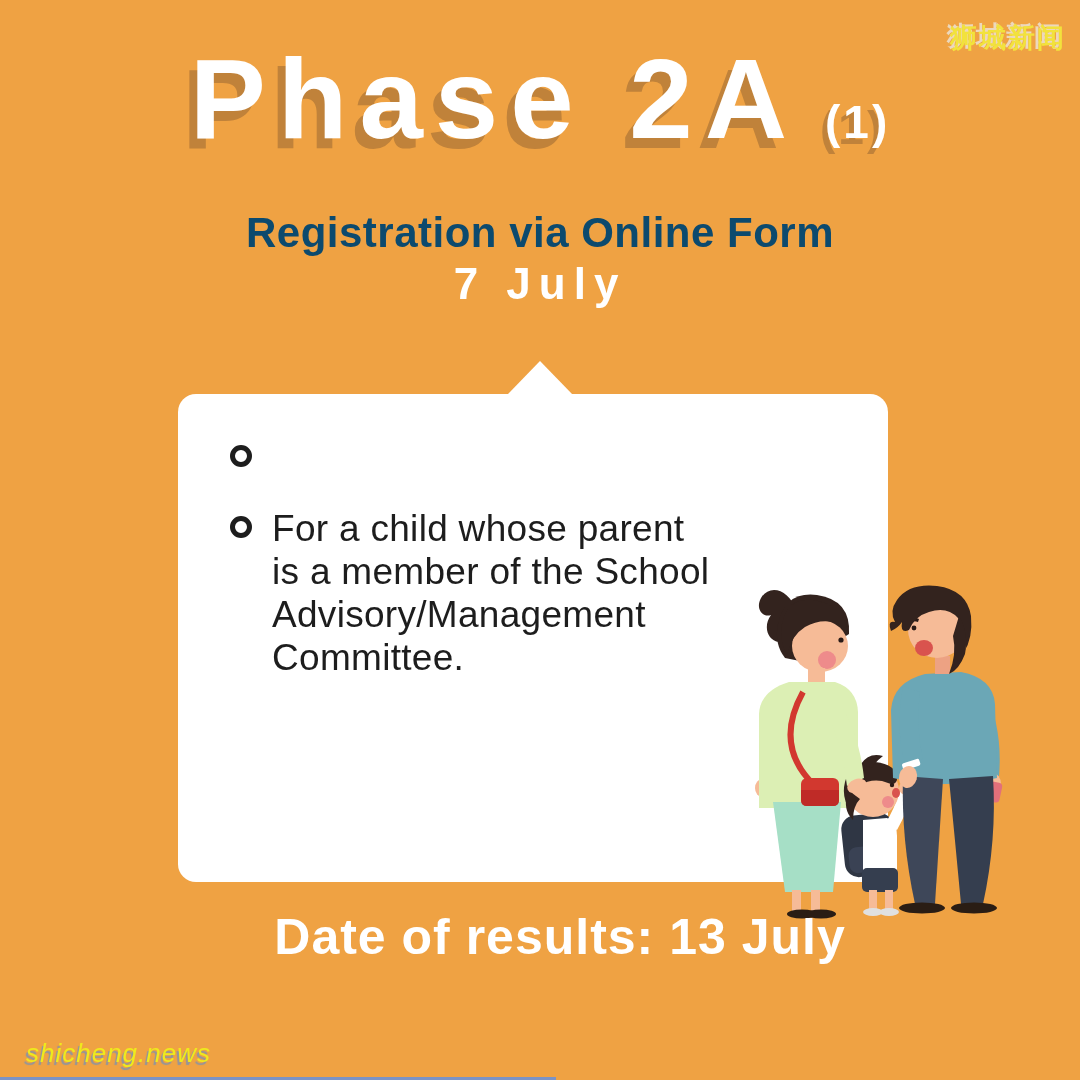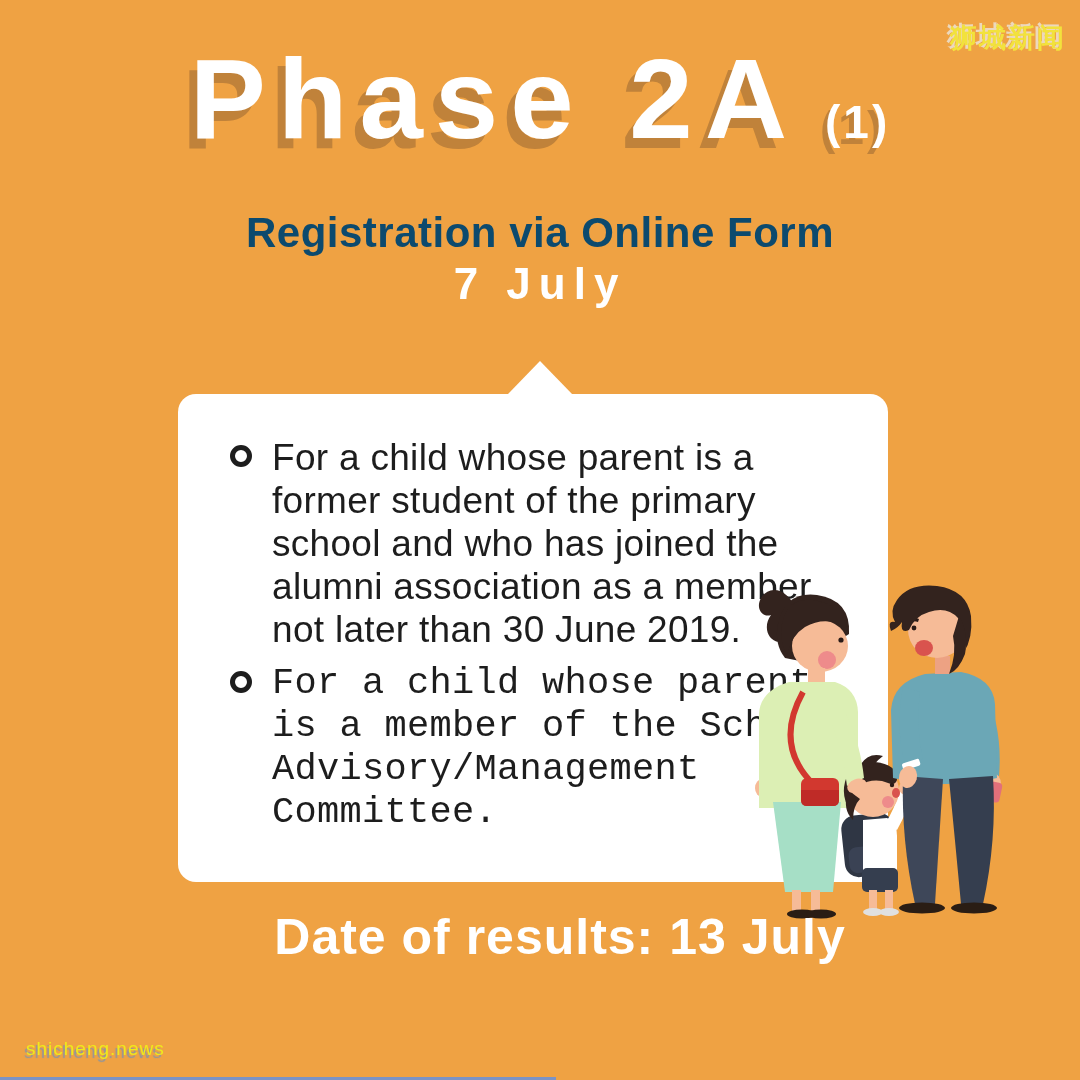--- a/index.html
+++ b/index.html
@@ -39,41 +39,42 @@
     position:absolute;left:507px;top:361px;width:0;height:0;
     border-left:33px solid transparent;border-right:33px solid transparent;
     border-bottom:34px solid var(--card_bg,#fff);
   }
   .card{
     position:absolute;left:178px;top:394px;width:710px;height:488px;
     background:var(--card_bg,#fff);border-radius:18px;
     box-sizing:border-box;padding:42px 36px 0 52px;
   }
   .bullet{display:flex;gap:20px;}
-  .bullet + .bullet{margin-top:11px;font-family:Liberation Mono, monospace;}
+  .bullet + .bullet{margin-top:40px;}
   .bullet .ring{
     flex:0 0 auto;width:12px;height:12px;margin-top:9px;
     border:5px solid var(--body_text,#1D1D1D);border-radius:50%;
   }
   .bullet .txt{
     white-space:pre-line;
     color:var(--body_text,#1D1D1D);
     font-size:37px;line-height:43px;letter-spacing:0.3px;
   }
   
   .results{
     position:absolute;top:912px;left:0;width:100%;text-align:center;
     color:#fff;font-weight:bold;font-size:50px;line-height:1;letter-spacing:1px;padding-left:20px;
   }
   
   .wm-bottom{
     position:absolute;top:1038px;left:26px;
-    font-size:19px;letter-spacing:1px;
+    font-size:26px;letter-spacing:1px;
     color:var(--footer_watermark_yellow,#EFEA1C);
     text-shadow:-2px 3px 1px #8F959E;
+    font-style:italic;
   }
   .bottom-line{
     position:absolute;left:0;bottom:0;width:556px;height:3px;
     background:var(--bottom_line_blue,#7B93C6);
   }
   
   .fam{position:absolute;left:745px;top:578px;width:300px;height:345px;}
   .f-skin{fill:var(--skin,#F6BB97)} .f-hair{fill:var(--hair,#33231E)}
   .f-blush{fill:var(--blush,#EE8B8B)} .f-mouth{fill:var(--mouth_red,#D9534E)}
   .f-mother_top{fill:var(--mother_top,#DCEFB4)} .f-mother_skirt{fill:var(--mother_skirt,#A6DFC6)}
@@ -97,25 +98,20 @@
 
   <div class="subtitle">Registration via Online Form</div>
 
   <div class="big-date">7 July</div>
 
   <div class="card-pointer"></div>
 
   <div class="card">
     <div class="bullet">
       <span class="ring"></span>
-      <span class="txt">For a child whose parent is a
-former student of the primary
-school and who has joined the
-alumni association as a member
-not later than 30 June 2019.</span>
     </div>
     <div class="bullet">
       <span class="ring"></span>
       <span class="txt">For a child whose parent
 is a member of the School
 Advisory/Management
 Committee.</span>
     </div>
   </div>
 

